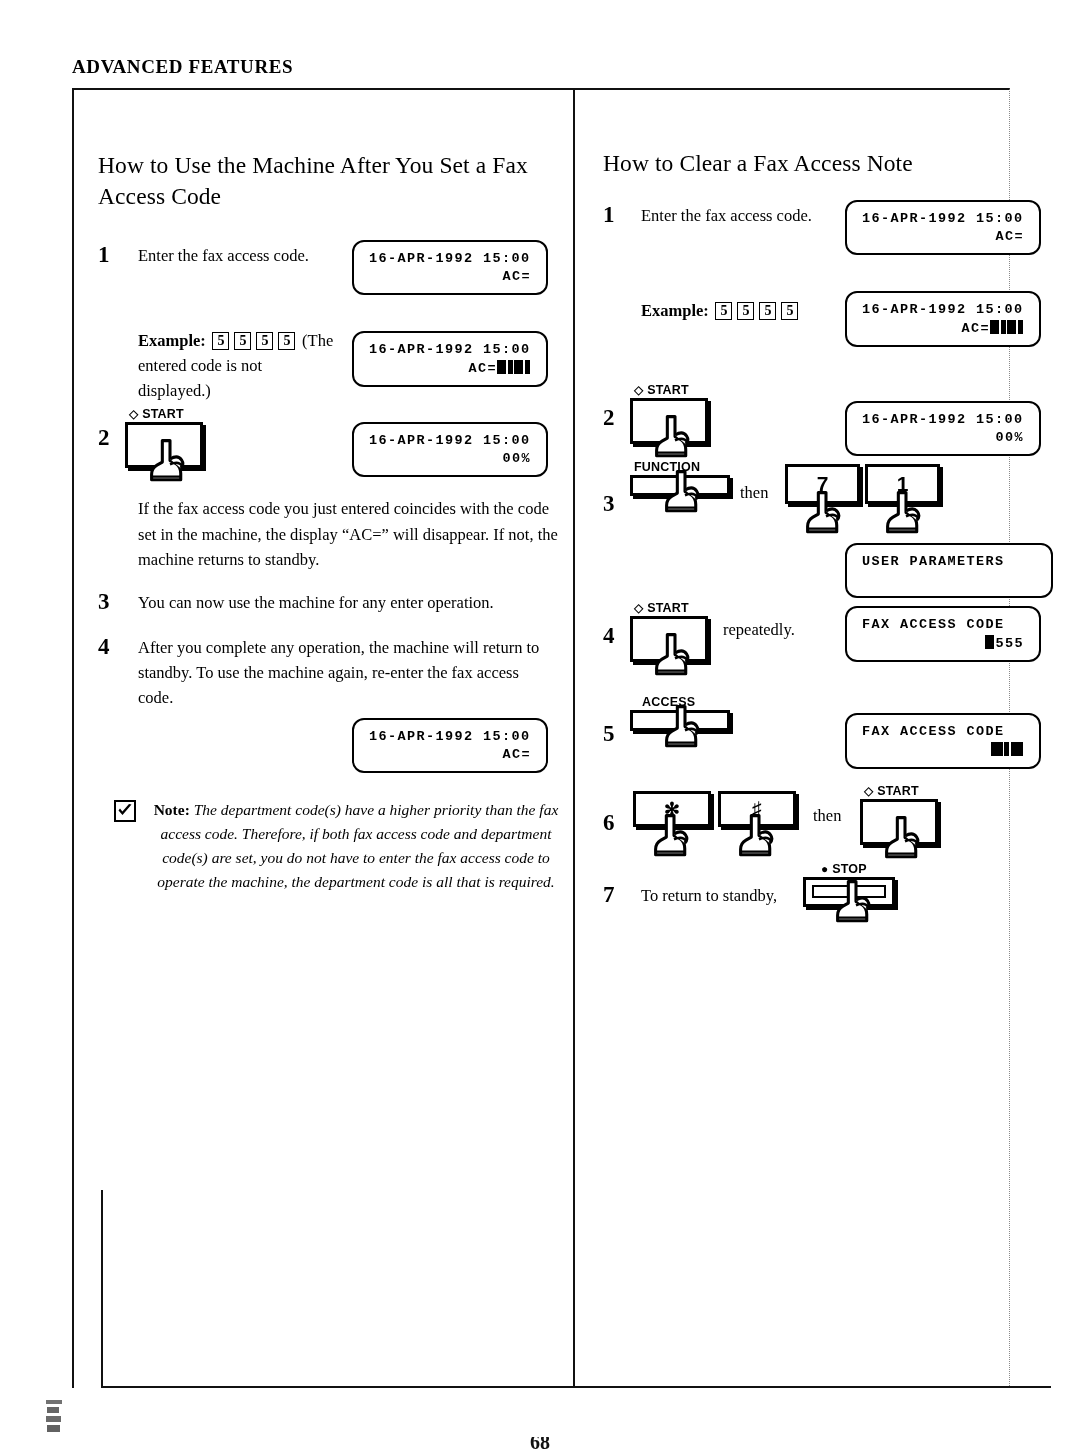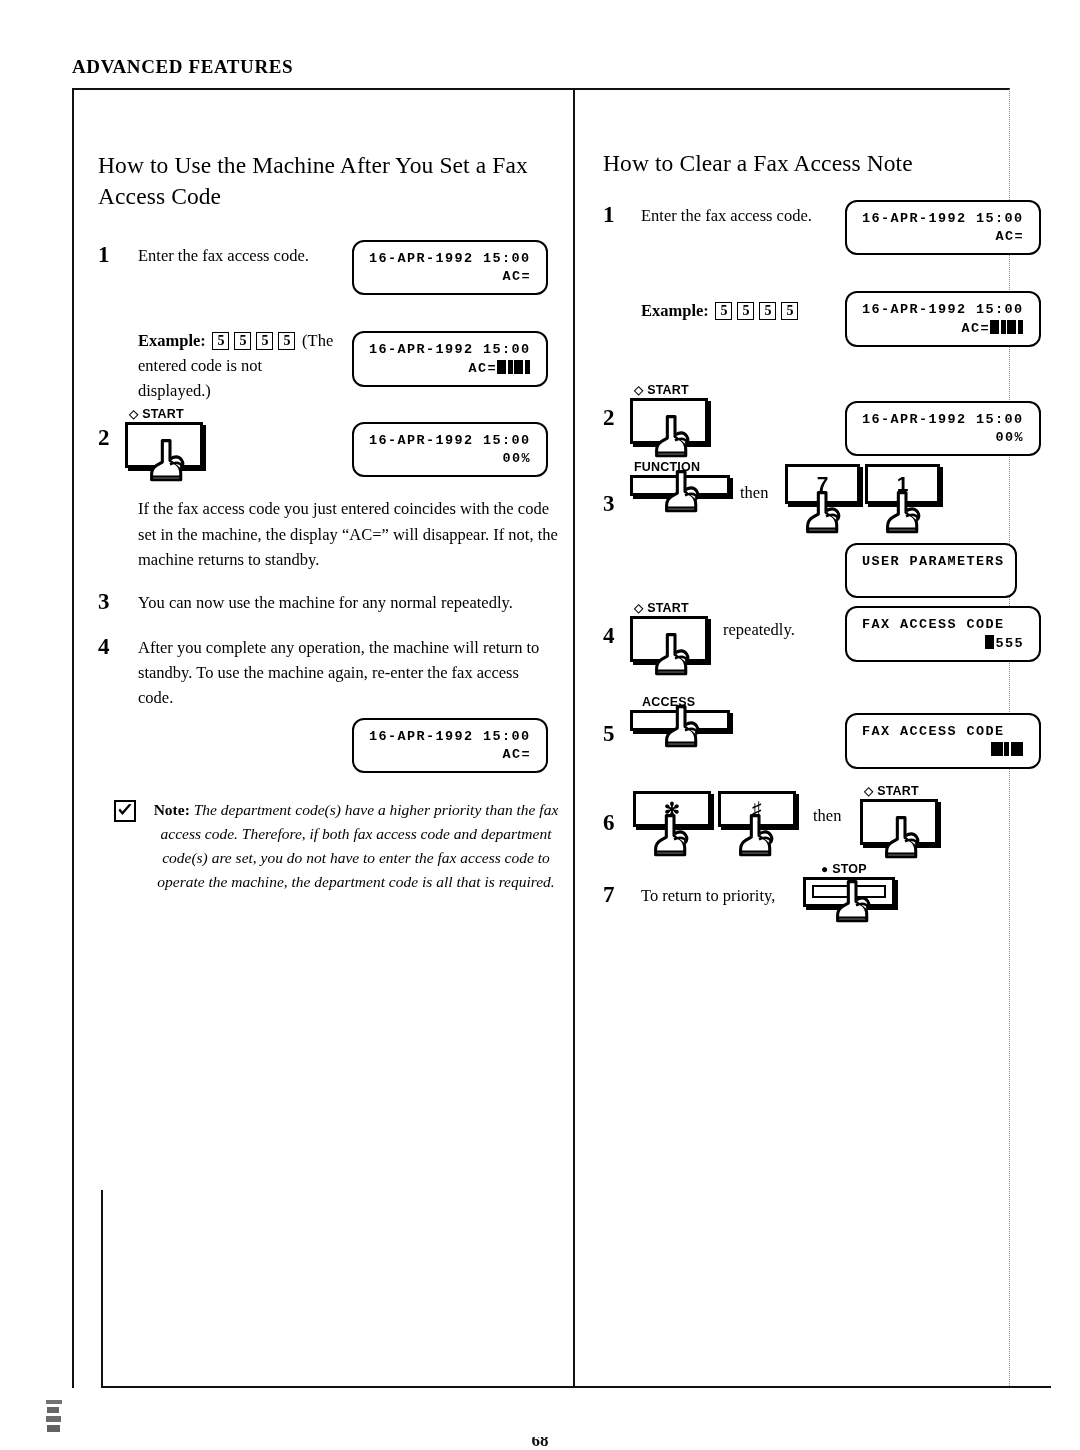--- a/index.html
+++ b/index.html
@@ -107,21 +107,21 @@
   .note-text{
     margin-left:34px;font-style:italic;font-size:15.5px;line-height:1.55;text-align:center;
   }
   .note-text b{font-style:normal;font-weight:bold;}
   
   .smudge{
     position:absolute;left:44px;top:1398px;width:26px;height:40px;opacity:.75;
   }
   .pagenum{
     position:absolute;left:0;top:1437px;width:1080px;text-align:center;
-    font-family:"Liberation Serif",serif;font-weight:bold;font-size:17px;
+    font-family:"Liberation Serif",serif;font-weight:bold;font-size:20px;
     color:#111;overflow:hidden;height:13px;
   }
   .pagenum span{display:block;margin-top:-6px;}
 </style>
 </head>
 <body>
 
 <div class="running-head">ADVANCED FEATURES</div>
 
 <div class="frame"></div>
@@ -175,21 +175,21 @@
     <div class="lcd-wrap">
       <div class="l1">16-APR-1992 15:00</div>
       <div class="l2">00%</div>
     </div>
   </div>
 
   <div class="para" style="position:absolute;left:66px;top:408px;width:420px;">If the fax access code you just entered coincides with the code set in the machine, the display “AC=” will disappear.  If not, the machine returns to standby.</div>
 
   <div class="step" style="position:absolute;left:26px;top:502px;width:460px;">
     <div class="step-num">3</div>
-    <div class="step-body" style="margin-left:40px;width:420px;">You can now use the machine for any normal repeatedly.</div>
+    <div class="step-body" style="margin-left:40px;width:420px;">You can now use the machine for any enter operation.</div>
   </div>
 
   <div class="step" style="position:absolute;left:26px;top:547px;width:460px;">
     <div class="step-num">4</div>
     <div class="step-body" style="margin-left:40px;width:415px;">After you complete any operation, the machine will return to standby.  To use the machine again, re-enter the fax access code.</div>
   </div>
   <div class="lcd" style="position:absolute;left:280px;top:630px;width:196px;">
     <div class="lcd-wrap">
       <div class="l1">16-APR-1992 15:00</div>
       <div class="l2">AC=</div>
@@ -283,21 +283,21 @@
     <div class="btn-face num">
         <span>1</span>
       </div>
     <svg class="hand" style="left:18px;top:24px;" viewBox="0 0 60 60">
       <path d="M20 6 L20 34 L13 38 Q6 42 6 50 L6 57 L44 57 L44 49 Q44 40 38 36 L30 32 L30 6 Z" fill="#fff" stroke="#000" stroke-width="4" stroke-linejoin="round"></path>
       <path d="M30 30 Q40 24 45 31 Q49 37 44 42" fill="#fff" stroke="#000" stroke-width="4" stroke-linejoin="round"></path>
       <path d="M30 37 Q41 32 46 39" fill="none" stroke="#000" stroke-width="3.2"></path>
       <path d="M6 53 L44 53" stroke="#000" stroke-width="3"></path>
     </svg>
   </div>
-  <div class="lcd" style="position:absolute;left:270px;top:455px;width:172px;">
+  <div class="lcd" style="position:absolute;left:270px;top:455px;width:208px;">
     <div class="lcd-wrap">
       <div class="l1">USER PARAMETERS</div>
       <div class="l2"></div>
     </div>
   </div>
 
   <div class="step" style="position:absolute;left:28px;top:528px;">
     <div class="step-num" style="top:8px;">4</div>
   </div>
   <div class="btn-unit" style="position:absolute;left:55px;top:514px;">
@@ -370,21 +370,21 @@
     <svg class="hand" style="left:22px;top:28px;" viewBox="0 0 60 60">
       <path d="M20 6 L20 34 L13 38 Q6 42 6 50 L6 57 L44 57 L44 49 Q44 40 38 36 L30 32 L30 6 Z" fill="#fff" stroke="#000" stroke-width="4" stroke-linejoin="round"></path>
       <path d="M30 30 Q40 24 45 31 Q49 37 44 42" fill="#fff" stroke="#000" stroke-width="4" stroke-linejoin="round"></path>
       <path d="M30 37 Q41 32 46 39" fill="none" stroke="#000" stroke-width="3.2"></path>
       <path d="M6 53 L44 53" stroke="#000" stroke-width="3"></path>
     </svg>
   </div>
 
   <div class="step" style="position:absolute;left:28px;top:795px;">
     <div class="step-num">7</div>
-    <div class="step-body" style="margin-left:38px;white-space:nowrap;">To return to priority,</div>
+    <div class="step-body" style="margin-left:38px;white-space:nowrap;">To return to standby,</div>
   </div>
   <div class="btn-unit" style="position:absolute;left:228px;top:775px;">
     <div class="btn-cap" style="padding-left:18px;"><span class="dia">●</span> <span>STOP</span></div>
     <div class="btn-face stopface">
         <span class="inner"></span>
       </div>
     <svg class="hand" style="left:30px;top:14px;" viewBox="0 0 60 60">
       <path d="M20 6 L20 34 L13 38 Q6 42 6 50 L6 57 L44 57 L44 49 Q44 40 38 36 L30 32 L30 6 Z" fill="#fff" stroke="#000" stroke-width="4" stroke-linejoin="round"></path>
       <path d="M30 30 Q40 24 45 31 Q49 37 44 42" fill="#fff" stroke="#000" stroke-width="4" stroke-linejoin="round"></path>
       <path d="M30 37 Q41 32 46 39" fill="none" stroke="#000" stroke-width="3.2"></path>

